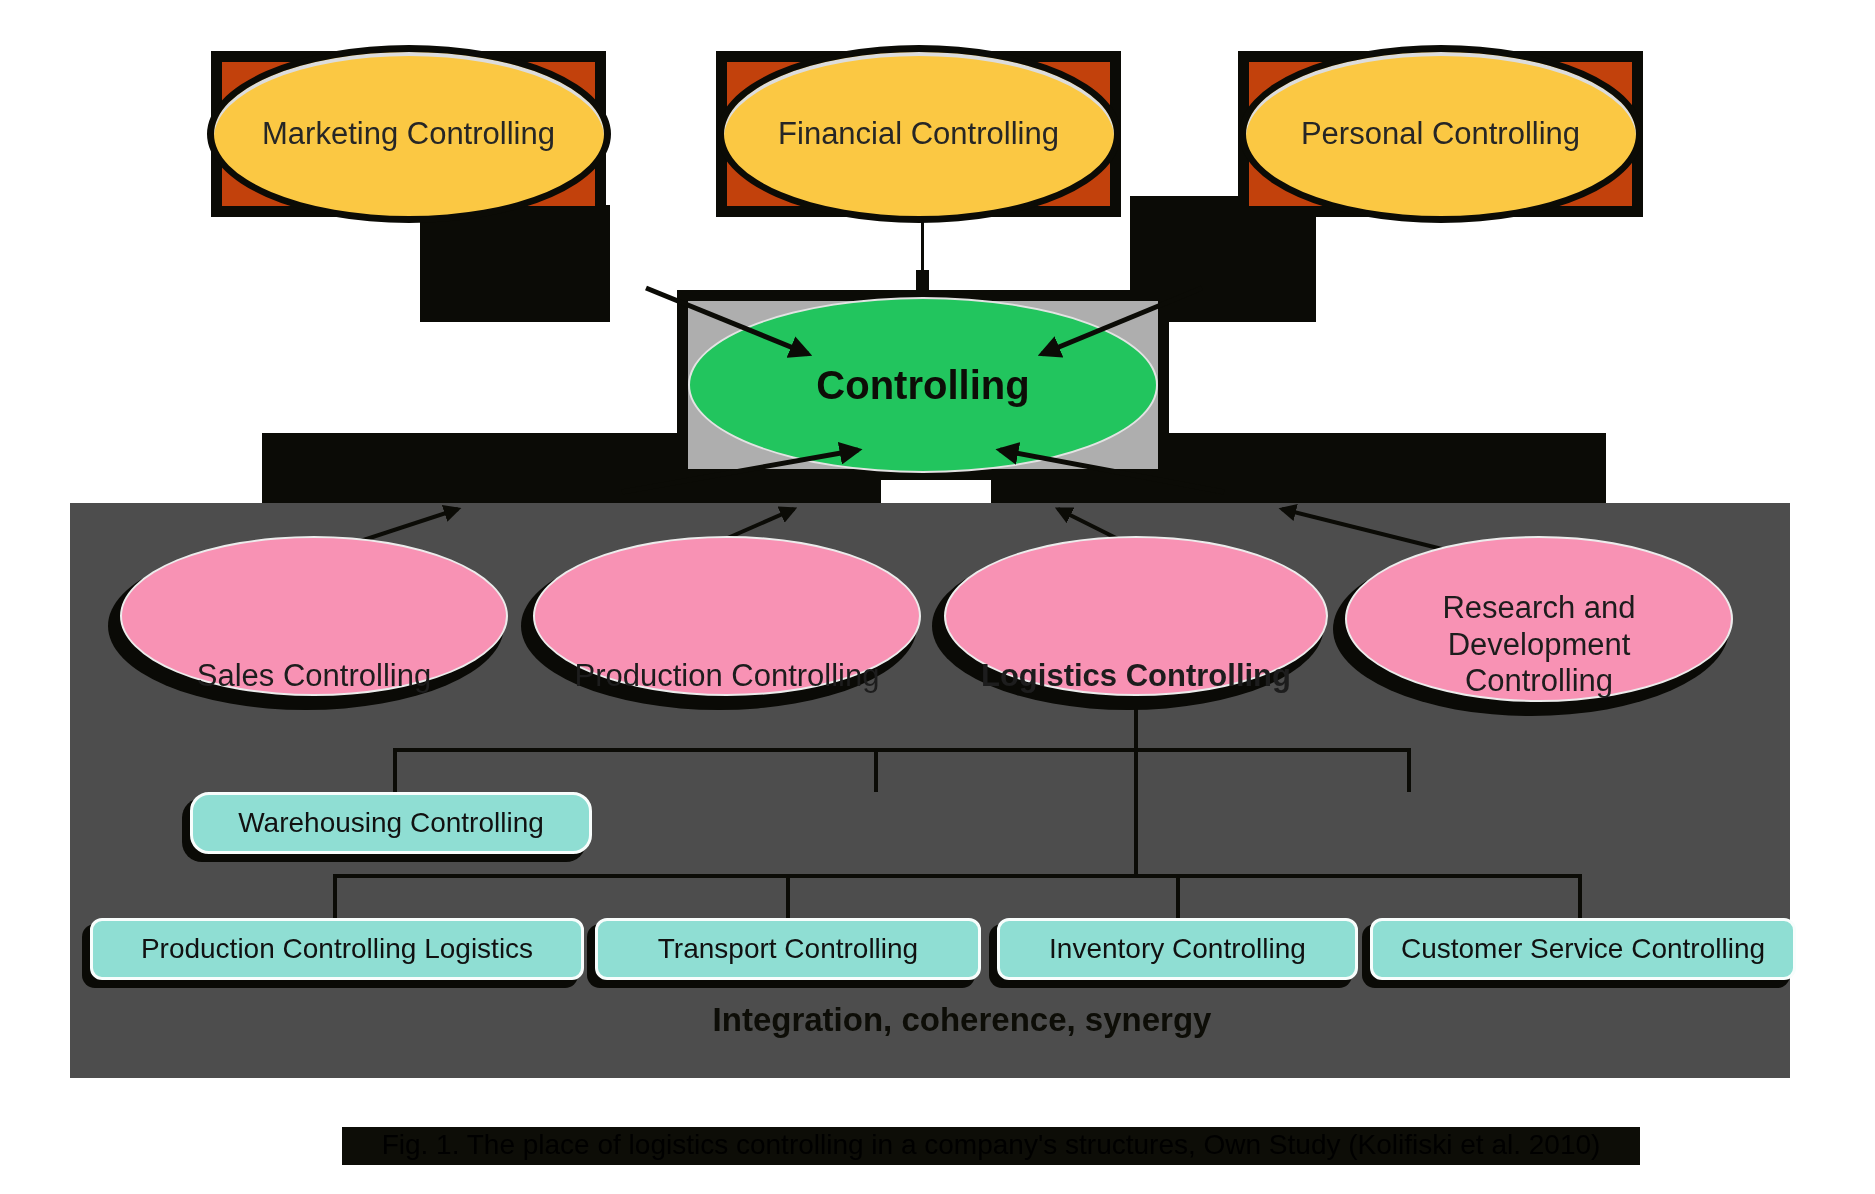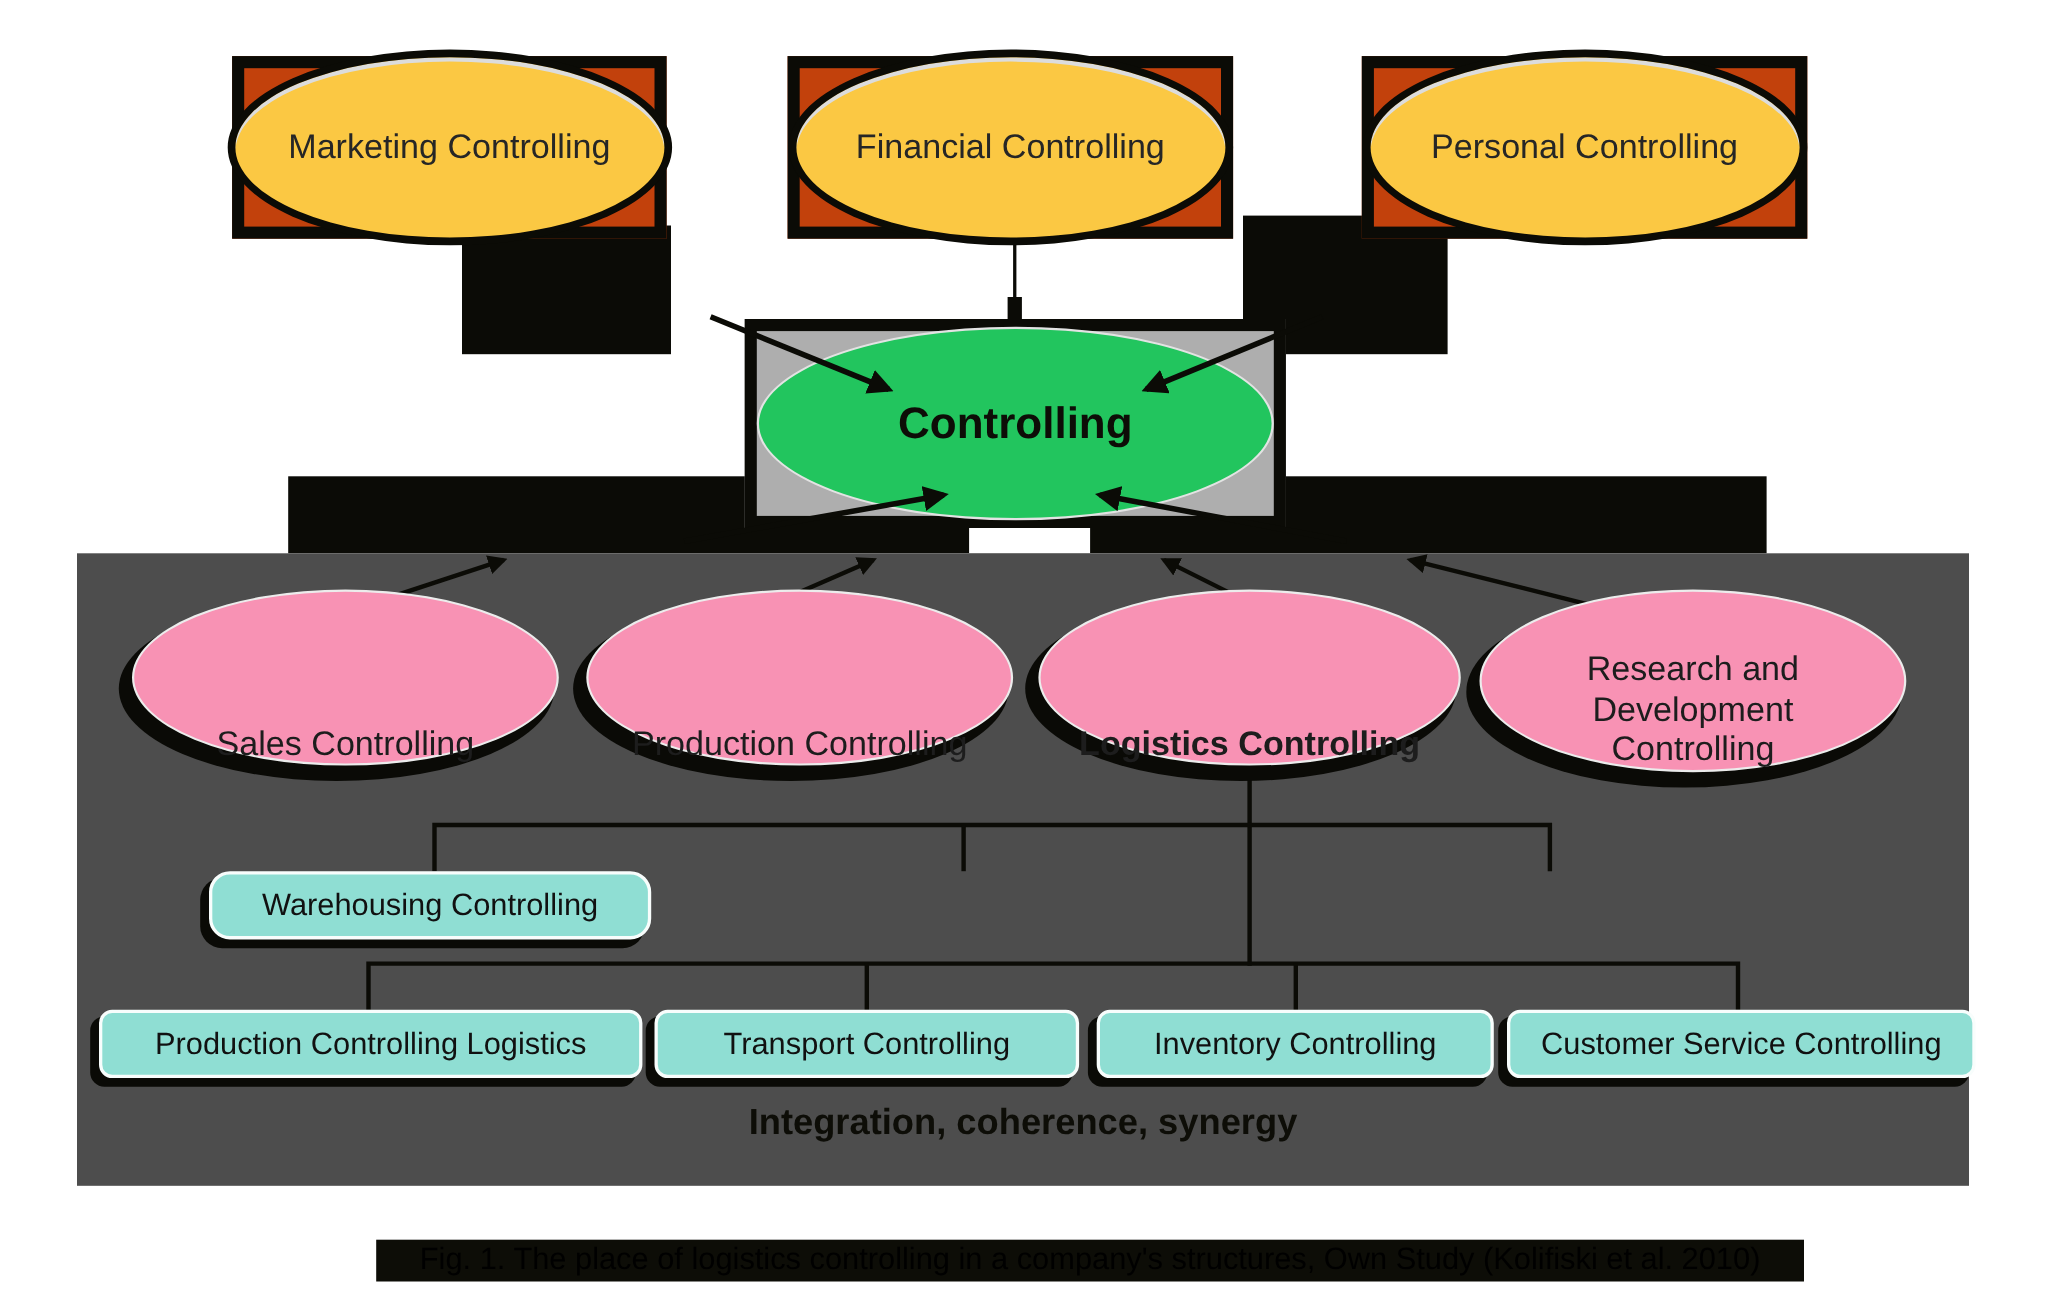--- a/index.html
+++ b/index.html
@@ -45,21 +45,21 @@
   }
   .teal-box{
     position:absolute;height:62px;background:#8FDED3;border-radius:12px;
     border:3px solid #f8fdfc;box-sizing:border-box;
     box-shadow:-7px 7px 0 1px #0a0a06;
     display:flex;align-items:center;justify-content:center;
     font-size:28px;color:#111;white-space:nowrap;z-index:2;
   }
   .panel-note{
     position:absolute;left:0;top:498px;width:1720px;text-align:center;
-    font-size:33px;font-weight:600;color:#0d0d07;z-index:2;
+    font-size:33px;font-weight:600;color:#0d0d07;z-index:2;padding-left:32px;
   }
   .fin-line{position:absolute;left:921px;top:216px;width:3px;height:58px;background:#0b0b06;z-index:1;}
   .fin-stub{position:absolute;left:916px;top:270px;width:13px;height:22px;background:#0b0b06;z-index:1;}
   .band{position:absolute;left:262px;top:433px;width:1344px;height:70px;background:#0b0b06;z-index:1;}
   .band-notch{position:absolute;left:881px;top:475px;width:110px;height:28px;background:#ffffff;z-index:1;}
   .arrows-svg{position:absolute;left:580px;top:260px;z-index:5;}
   .panel-svg{position:absolute;left:0;top:0;z-index:1;}
   
   .caption-band{position:absolute;left:342px;top:1127px;width:1298px;height:38px;background:#0d0d07;z-index:2;}
   .caption-text{

